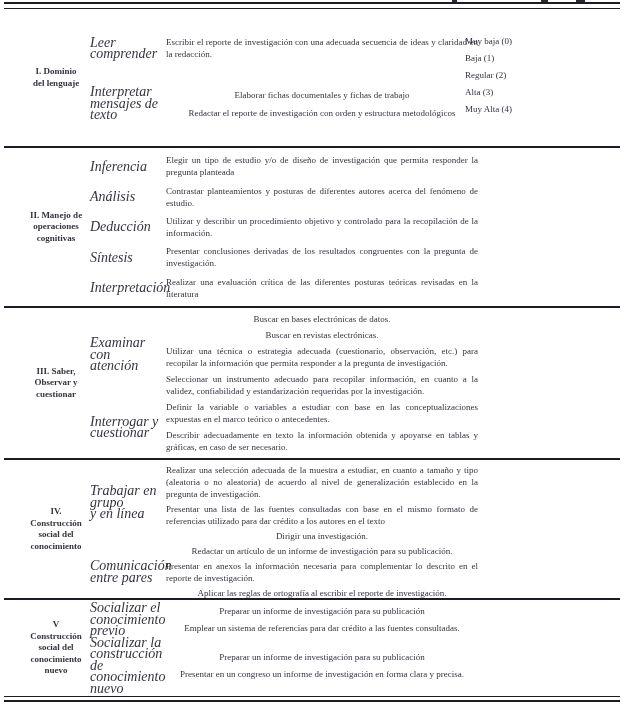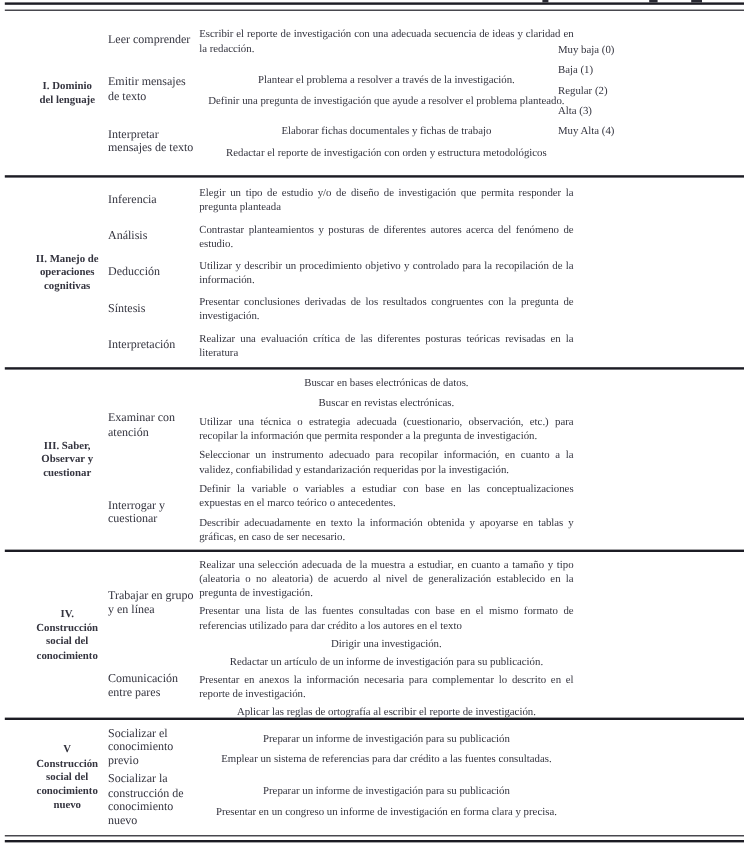--- a/index.html
+++ b/index.html
@@ -39,23 +39,23 @@
     text-align:center;font-weight:bold;
     font-size:9px;line-height:11.5px;
     white-space:pre-line;
     margin-left:20px;
   }
   .rows{flex:1;display:flex;flex-direction:column;justify-content:space-evenly;padding:2px 0;}
   .row{display:flex;}
   .sub{
     width:78px;flex:0 0 78px;
     display:flex;align-items:center;
-    font-size:10px;line-height:11.5px;
+    font-size:14px;line-height:11.5px;
     white-space:pre-line;
-    padding-left:2px;box-sizing:border-box;
+    padding-left:2px;box-sizing:border-box;font-style:italic;
   }
   .desc{
     width:312px;flex:0 0 312px;
     display:flex;flex-direction:column;justify-content:center;align-items:center;
   }
   .item{
     font-size:9px;line-height:12px;
     text-align:justify;
     margin:2px 0;
   }
@@ -79,28 +79,20 @@
   <div class="rule-top"></div>
 
   <section class="s1 sep">
     <div class="cat">I. Dominio
 del lenguaje</div>
     <div class="rows">
       <div class="row">
         <div class="sub">Leer comprender</div>
         <div class="desc">
           <div class="item">Escribir el reporte de investigación con una adecuada secuencia de ideas y claridad en la redacción.</div>
-        </div>
-      </div>
-      <div class="row">
-        <div class="sub">Emitir mensajes
-de texto</div>
-        <div class="desc">
-          <div class="item">Plantear el problema a resolver a través de la investigación.</div>
-          <div class="item">Definir una pregunta de investigación que ayude a resolver el problema planteado.</div>
         </div>
       </div>
       <div class="row">
         <div class="sub">Interpretar
 mensajes de texto</div>
         <div class="desc">
           <div class="item">Elaborar fichas documentales y fichas de trabajo</div>
           <div class="item">Redactar el reporte de investigación con orden y estructura metodológicos</div>
         </div>
       </div>

